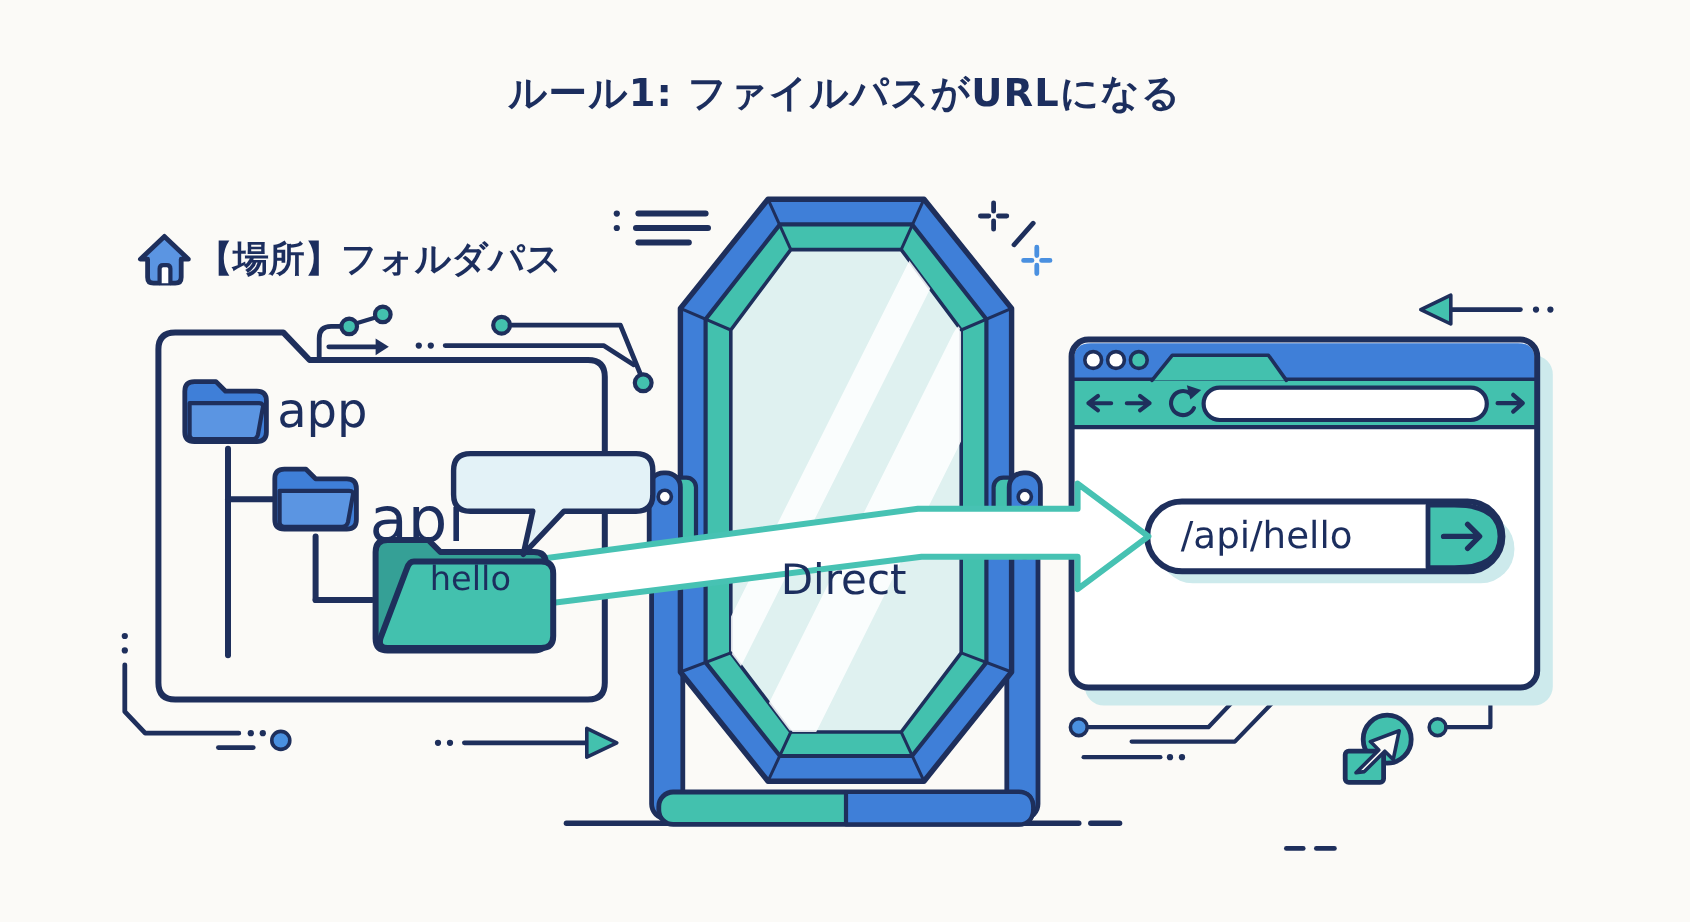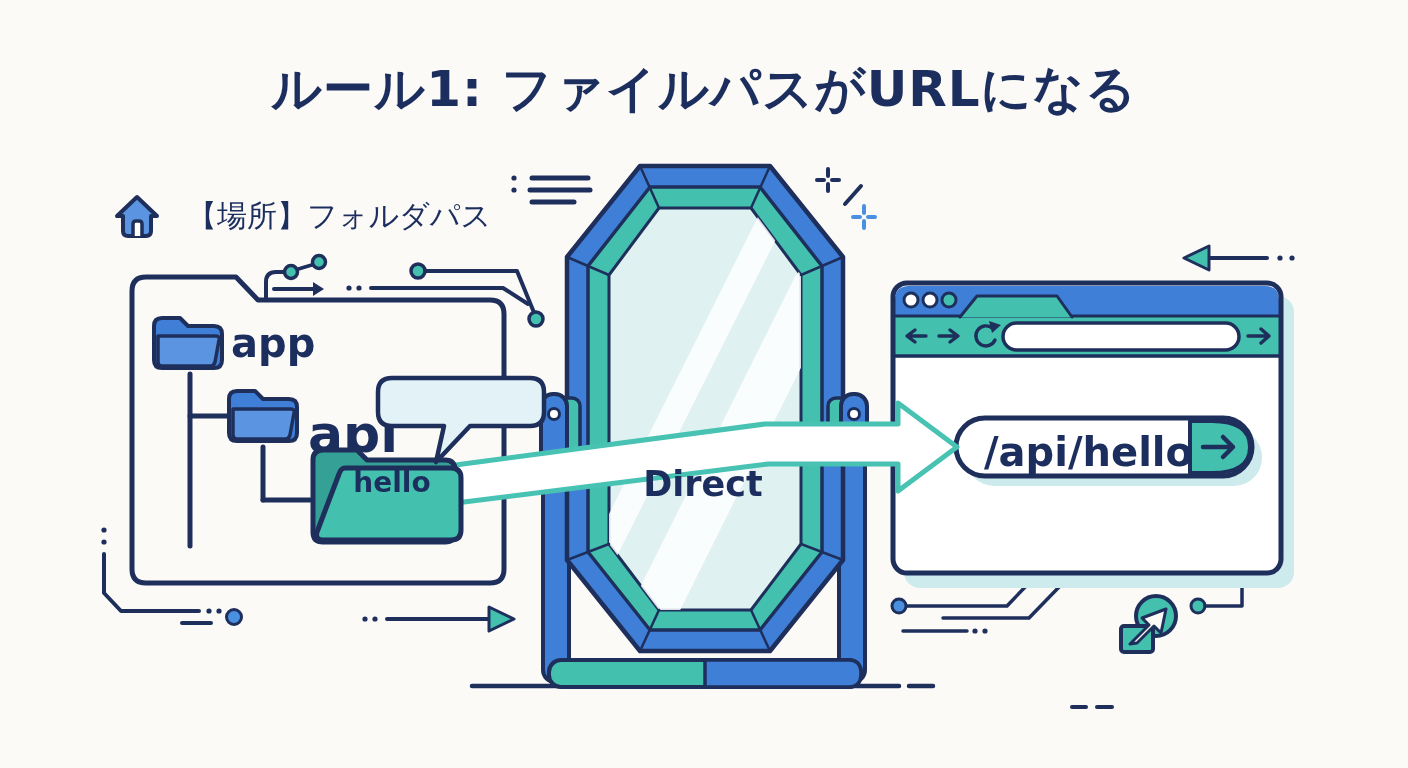--- a/index.html
+++ b/index.html
@@ -11,24 +11,24 @@
   html,body{width:1408px;height:768px;background:var(--bg);
     font-family:"DejaVu Sans","Liberation Sans",sans-serif;overflow:hidden}
   .stage{position:relative;width:1408px;height:768px;background:var(--bg)}
   svg.layer{position:absolute;left:0;top:0;width:1408px;height:768px;pointer-events:none}
   svg *{stroke-linecap:round;stroke-linejoin:round}
   .sN{stroke:var(--navy)} .fN{fill:var(--navy)} .fB{fill:var(--blue)}
   .fBL{fill:var(--blue-light)} .fT{fill:var(--teal)} .fTD{fill:var(--teal-dark)}
   .fW{fill:var(--white)} .fG{fill:var(--glass)} .fS{fill:var(--shadow)}
   .fBg{fill:var(--bg)} .noF{fill:none}
   .title{position:absolute;left:0;top:56px;width:1408px;text-align:center;
-    font-size:50px;font-weight:800;color:var(--text-navy);letter-spacing:1px}
-  .sec-label{position:absolute;display:flex;align-items:center;gap:27px;
-    font-size:30px;font-weight:400;color:var(--text-navy)}
-  .txt{position:absolute;color:var(--text-navy);font-weight:700;white-space:nowrap}
+    font-size:32px;font-weight:800;color:var(--text-navy);letter-spacing:1px}
+  .sec-label{position:absolute;display:flex;align-items:center;gap:4px;
+    font-size:30px;font-weight:700;color:var(--text-navy)}
+  .txt{position:absolute;color:var(--text-navy);font-weight:400;white-space:nowrap}
   .ctr{transform:translateX(-50%)}
 </style>
 </head>
 <body>
 
 <div class="stage">
 
   <svg class="layer">
     <g>
       <path class="noF sN" stroke-width="4" d="M266,299 V282 Q266,272 276,272 H288"></path>
@@ -144,21 +144,21 @@
       <path class="noF sN" stroke-width="3.5" d="M1248,336 H1268 M1261,329 L1269,336 L1261,343"></path>
     </g>
     <rect class="noF sN" stroke-width="5" x="893" y="283" width="388" height="290" rx="14"></rect>
     <g>
       <rect class="fS" x="966" y="429" width="296" height="57" rx="28"></rect>
       <rect class="fW sN" stroke-width="5" x="956" y="418" width="296" height="58" rx="29"></rect>
       <path class="fT sN" stroke-width="4" d="M1190,421 H1212 Q1250,421 1250,447 Q1250,473 1212,473 H1190 Z"></path>
       <path class="noF sN" stroke-width="4.5" d="M1203,447 H1232 M1223,437 L1233,447 L1223,457"></path>
     </g>
   </svg>
-  <div class="txt" style="left:984px;top:429px;font-size:40px">/api/hello</div>
+  <div class="txt" style="left:984px;top:429px;font-size:31px">/api/hello</div>
 
   <svg class="layer">
     <g>
       <rect class="fB sN" stroke-width="4" x="543" y="396" width="26" height="286" rx="12"></rect>
       <rect class="fB sN" stroke-width="4" x="839" y="396" width="26" height="286" rx="12"></rect>
       <rect class="fT sN" stroke-width="4" x="549" y="660" width="312" height="27" rx="12"></rect>
       <path class="fB sN" stroke-width="3.5" d="M705,660 H849 Q861,660 861,673.5 Q861,687 849,687 H705 Z"></path>
     </g>
     <g>
       <path class="fB sN" stroke-width="4.5" d="M640,166 L770,166 L843,257 L843,560 L770,651 L640,651 L567,560 L567,257 Z"></path>

